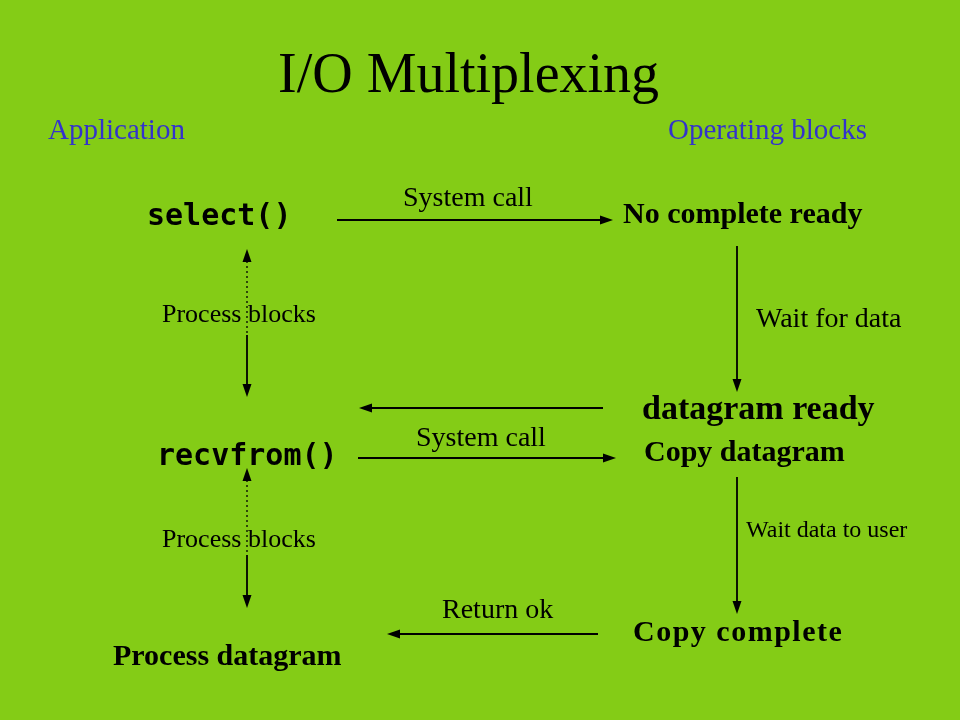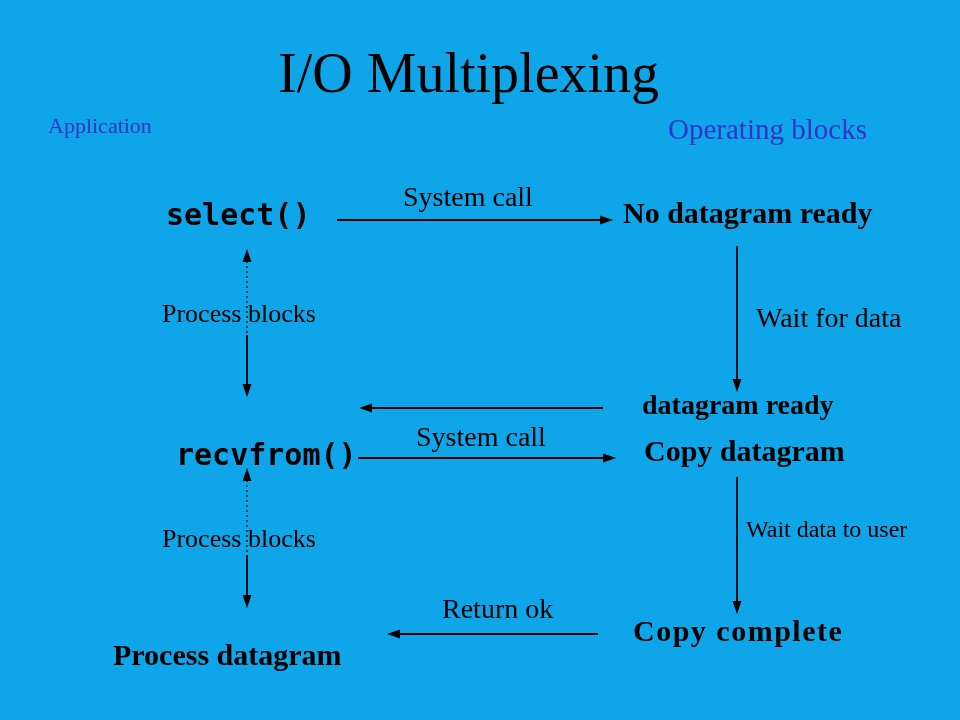--- a/index.html
+++ b/index.html
@@ -1,44 +1,44 @@
 <!DOCTYPE html>
 <html><head>
 <meta charset="utf-8">
 <style>
   html, body { margin: 0; padding: 0; background: #fff; }
   .slide {
     position: relative;
     width: 960px;
     height: 720px;
-    background: #0ea5e9;
+    background: #84cc16;
     overflow: hidden;
     font-family: "Liberation Serif", serif;
     color: #000;
     text-decoration: underline;
   }
   .abs { position: absolute; line-height: 1; white-space: nowrap; }
   .serif { font-family: "Liberation Serif", serif; }
-  .mono  { font-family: "DejaVu Sans Mono", monospace; font-weight: bold; margin-left: 19px; }
+  .mono  { font-family: "DejaVu Sans Mono", monospace; font-weight: bold; }
   .bold  { font-weight: bold; }
   .blue  { color: #3333cc; }
 
   .title            { left: 278px; top: 45px;  font-size: 56px; }
-  .col-left         { left: 48px;  top: 115px; font-size: 22px; }
+  .col-left         { left: 48px;  top: 115px; font-size: 29px; }
   .col-right        { left: 668px; top: 115px; font-size: 29px; }
 
   .select-call      { left: 147px; top: 200px; font-size: 30px; }
   .recvfrom-call    { left: 157px; top: 440px; font-size: 30px; }
 
   .syscall1         { left: 403px; top: 183px; font-size: 28px; }
   .no-datagram      { left: 623px; top: 198px; font-size: 30px; }
   .process-blocks1  { left: 162px; top: 301px; font-size: 26px; }
   .wait-for-data    { left: 756px; top: 304px; font-size: 28px; }
   .return-readable  { left: 412px; top: 359px; font-size: 25px; }
-  .datagram-ready   { left: 642px; top: 391px; font-size: 28px; }
+  .datagram-ready   { left: 642px; top: 391px; font-size: 34px; }
   .syscall2         { left: 416px; top: 423px; font-size: 28px; }
   .copy-datagram    { left: 644px; top: 436px; font-size: 30px; }
   .process-blocks2  { left: 162px; top: 526px; font-size: 26px; }
   .copy-data-user   { left: 746px; top: 517px; font-size: 24px; }
   .return-ok        { left: 442px; top: 595px; font-size: 28px; }
   .process-datagram { left: 113px; top: 616px; font-size: 30px; margin-top: 24px; }
   .copy-complete    { left: 633px; top: 616px; font-size: 30px; letter-spacing: 1.5px; }
 
   svg.arrows { position: absolute; left: 0; top: 0; width: 960px; height: 720px; }
   svg.arrows line    { stroke: #000; stroke-width: 1.8; }
@@ -99,21 +99,21 @@
 
   <div class="abs serif title">I/O Multiplexing</div>
 
   <div class="abs serif blue col-left">Application</div>
   <div class="abs serif blue col-right">Operating blocks</div>
 
   <div class="abs mono select-call">select()</div>
   <div class="abs mono recvfrom-call">recvfrom()</div>
 
   <div class="abs serif syscall1">System call</div>
-  <div class="abs serif bold no-datagram">No datagram ready</div>
+  <div class="abs serif bold no-datagram">No complete ready</div>
   <div class="abs serif process-blocks1">Process blocks</div>
   <div class="abs serif wait-for-data">Wait for data</div>
   <div class="abs serif bold datagram-ready">datagram ready</div>
   <div class="abs serif syscall2">System call</div>
   <div class="abs serif bold copy-datagram">Copy datagram</div>
   <div class="abs serif process-blocks2">Process blocks</div>
   <div class="abs serif copy-data-user">Wait data to user</div>
   <div class="abs serif return-ok">Return ok</div>
   <div class="abs serif bold process-datagram">Process datagram</div>
   <div class="abs serif bold copy-complete">Copy complete</div>

